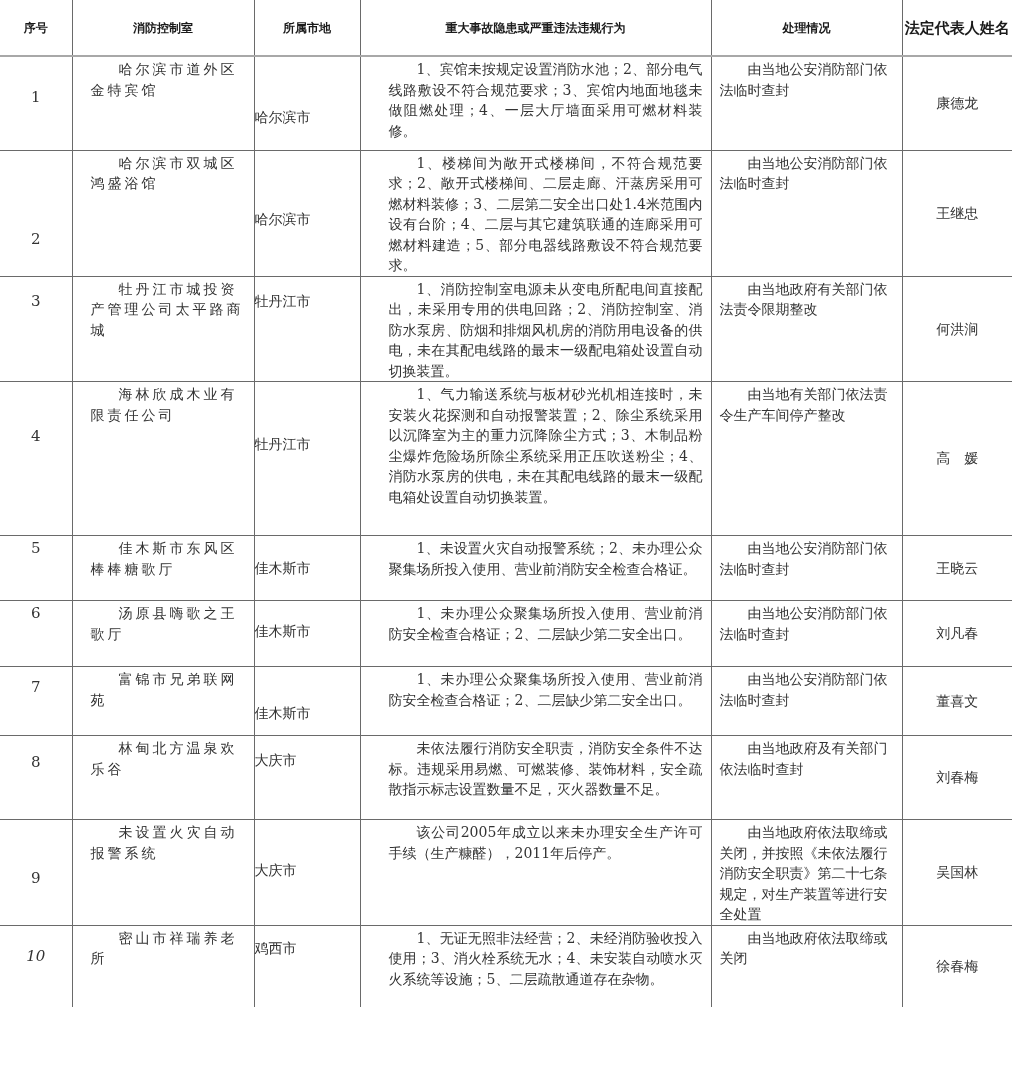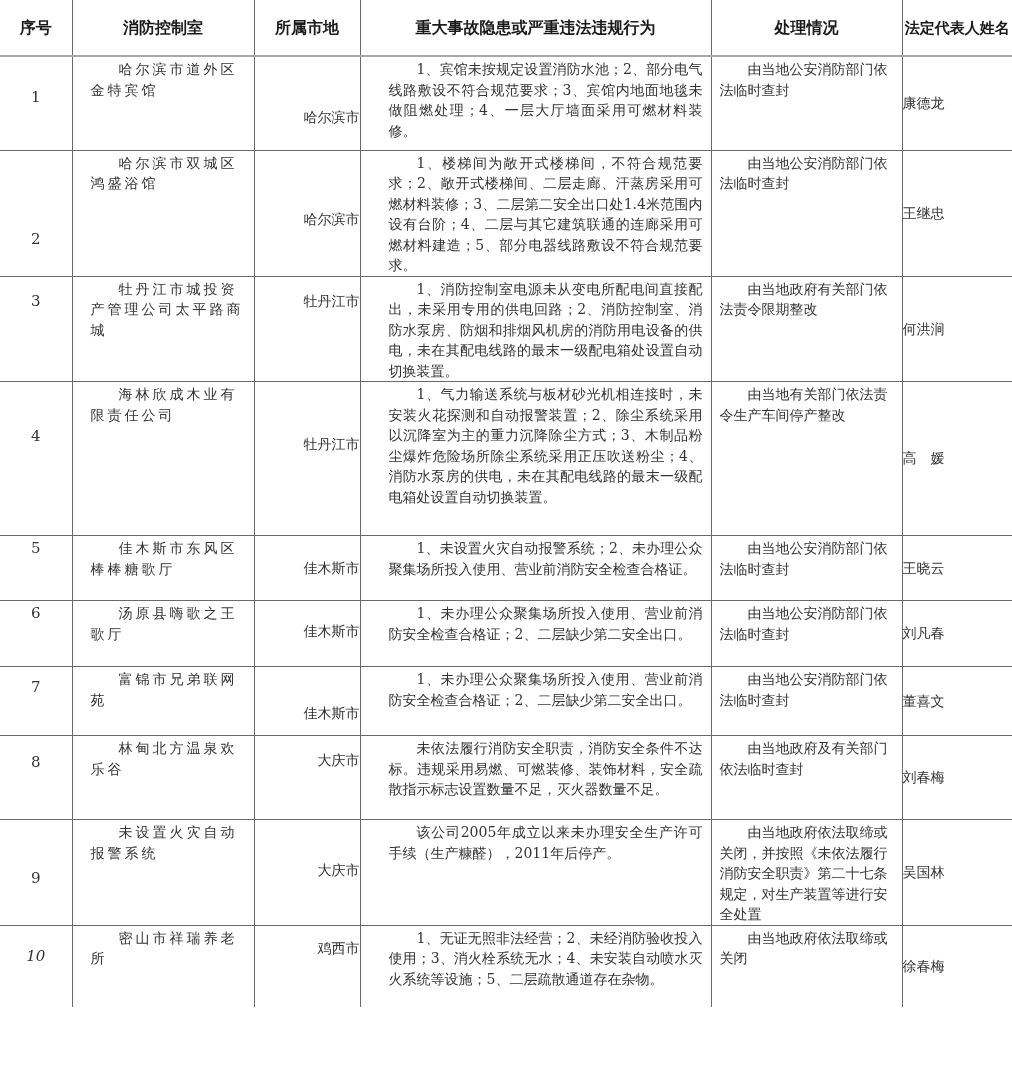--- a/index.html
+++ b/index.html
@@ -2,33 +2,33 @@
 <html><head>
 <meta charset="utf-8">
 <style>
   html, body { margin: 0; padding: 0; background: #ffffff; }
   body { width: 1012px; height: 1067px; overflow: hidden; position: relative;
          font-family: "DejaVu Serif", "Liberation Serif", serif; color: #333333; }
   .tbl { position: absolute; left: 0; top: 0; width: 1012px; border-collapse: collapse; table-layout: fixed; }
   .tbl th, .tbl td { border-left: 1px solid #6a6a6a; padding: 0; vertical-align: top; }
   .tbl th:first-child, .tbl td:first-child { border-left: none; }
   .tbl th { height: 55px; border-bottom: 2px solid #a8a8a8; font-family: "DejaVu Sans", "Liberation Sans", sans-serif;
-            font-weight: bold; font-size: 16px; color: #1a1a1a; text-align: center; vertical-align: middle; line-height: 18px; }
+            font-weight: bold; font-size: 12px; color: #1a1a1a; text-align: center; vertical-align: middle; line-height: 18px; }
   .tbl th.narrow { font-size: 15px; }
   .tbl td { border-top: 1px solid #6a6a6a; font-size: 14px; line-height: 20.5px; }
   .tbl tr.last td { border-bottom: 2px solid #6a6a6a; }
   .c-idx { text-align: center; font-size: 15px !important; }
   .c-name { padding: 2px 10px 0 18px !important; letter-spacing: 3px; }
   .c-name .first { text-indent: 2em; }
-  .c-city { text-align: right; }
+  .c-city { text-align: left; }
   .c-viol { padding: 2px 8px 0 8px !important; text-align: justify; }
   .c-viol .p { text-indent: 2em; margin-left: 20px; }
   .c-act { padding: 2px 8px 0 8px !important; }
   .c-act .p { text-indent: 2em; }
-  .c-rep { vertical-align: middle !important; }
+  .c-rep { text-align: center; vertical-align: middle !important; }
 </style>
 </head>
 <body>
 
 <table class="tbl">
   <colgroup>
     <col style="width:72px">
     <col style="width:182px">
     <col style="width:106px">
     <col style="width:351px">

